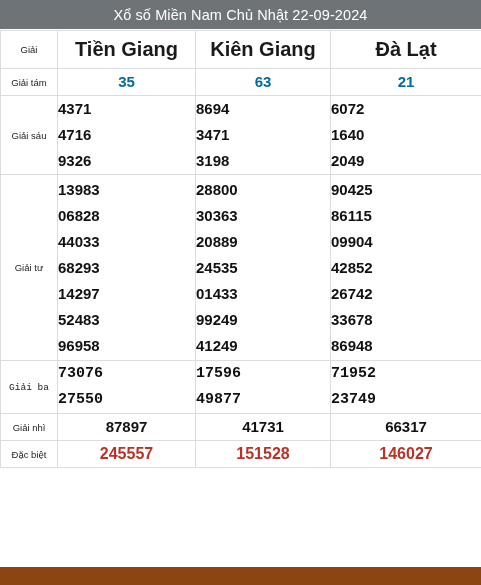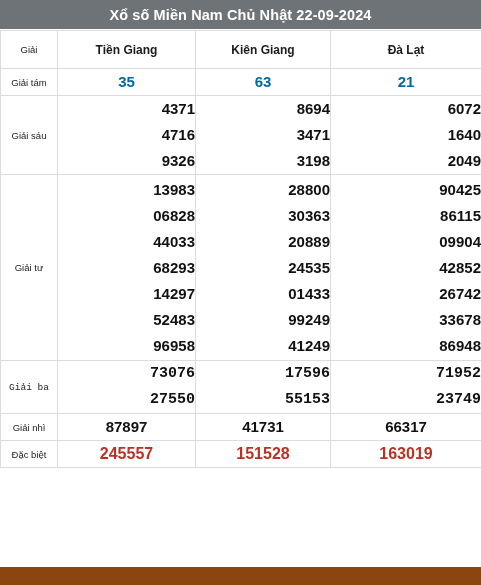--- a/index.html
+++ b/index.html
@@ -25,21 +25,21 @@
 
   
   .title-bar {
     height: 30px;
     background: #6d7377;
     color: #ffffff;
     display: flex;
     align-items: center;
     justify-content: center;
     font-size: 14.5px;
-    font-weight: bold;
+    font-weight: normal;
     letter-spacing: 0.1px;
     border-bottom: 1px solid #ffffff;
     box-sizing: border-box;
   }
 
   
   table.result-table {
     width: 481px;
     border-collapse: collapse;
     table-layout: fixed;
@@ -55,21 +55,21 @@
   }
 
   col.c-label { width: 57px; }
   col.c-prov  { width: 138px; }
   col.c-prov2 { width: 135px; }
   col.c-prov3 { width: 151px; }
 
   
   .head-cell {
     height: 29px;
-    font-size: 12px;
+    font-size: 20px;
     font-weight: bold;
     color: #1a1a1a;
   }
   .head-label {
     height: 29px;
     font-size: 9.5px;
     font-weight: normal;
     color: #222222;
   }
 
@@ -94,21 +94,21 @@
   .val.special {
     font-size: 16px;
     color: #bb3124;
   }
 
   
   .stack {
     display: flex;
     flex-direction: column;
     justify-content: center;
-    align-items: flex-end;
+    align-items: flex-start;
     height: 100%;
   }
   .stack > span {
     display: block;
     line-height: 26px;
     height: 26px;
   }
 
   
   tr.r-single td { height: 26px; margin-left: 29px; }
@@ -237,21 +237,21 @@
         <td class="row-label">Giải ba</td>
         <td class="val">
           <div class="stack">
             <span>73076</span>
             <span>27550</span>
           </div>
         </td>
         <td class="val">
           <div class="stack">
             <span>17596</span>
-            <span>55153</span>
+            <span>49877</span>
           </div>
         </td>
         <td class="val">
           <div class="stack">
             <span>71952</span>
             <span>23749</span>
           </div>
         </td>
       </tr>
 
@@ -260,21 +260,21 @@
         <td class="val">87897</td>
         <td class="val">41731</td>
         <td class="val">66317</td>
       </tr>
 
 
       <tr class="r-single">
         <td class="row-label">Đặc biệt</td>
         <td class="val special">245557</td>
         <td class="val special">151528</td>
-        <td class="val special">163019</td>
+        <td class="val special">146027</td>
       </tr>
 
     </tbody>
   </table>
 
   <div class="bottom-strip">
     <div class="bottom-strip-text"></div>
   </div>
 
 </div>

